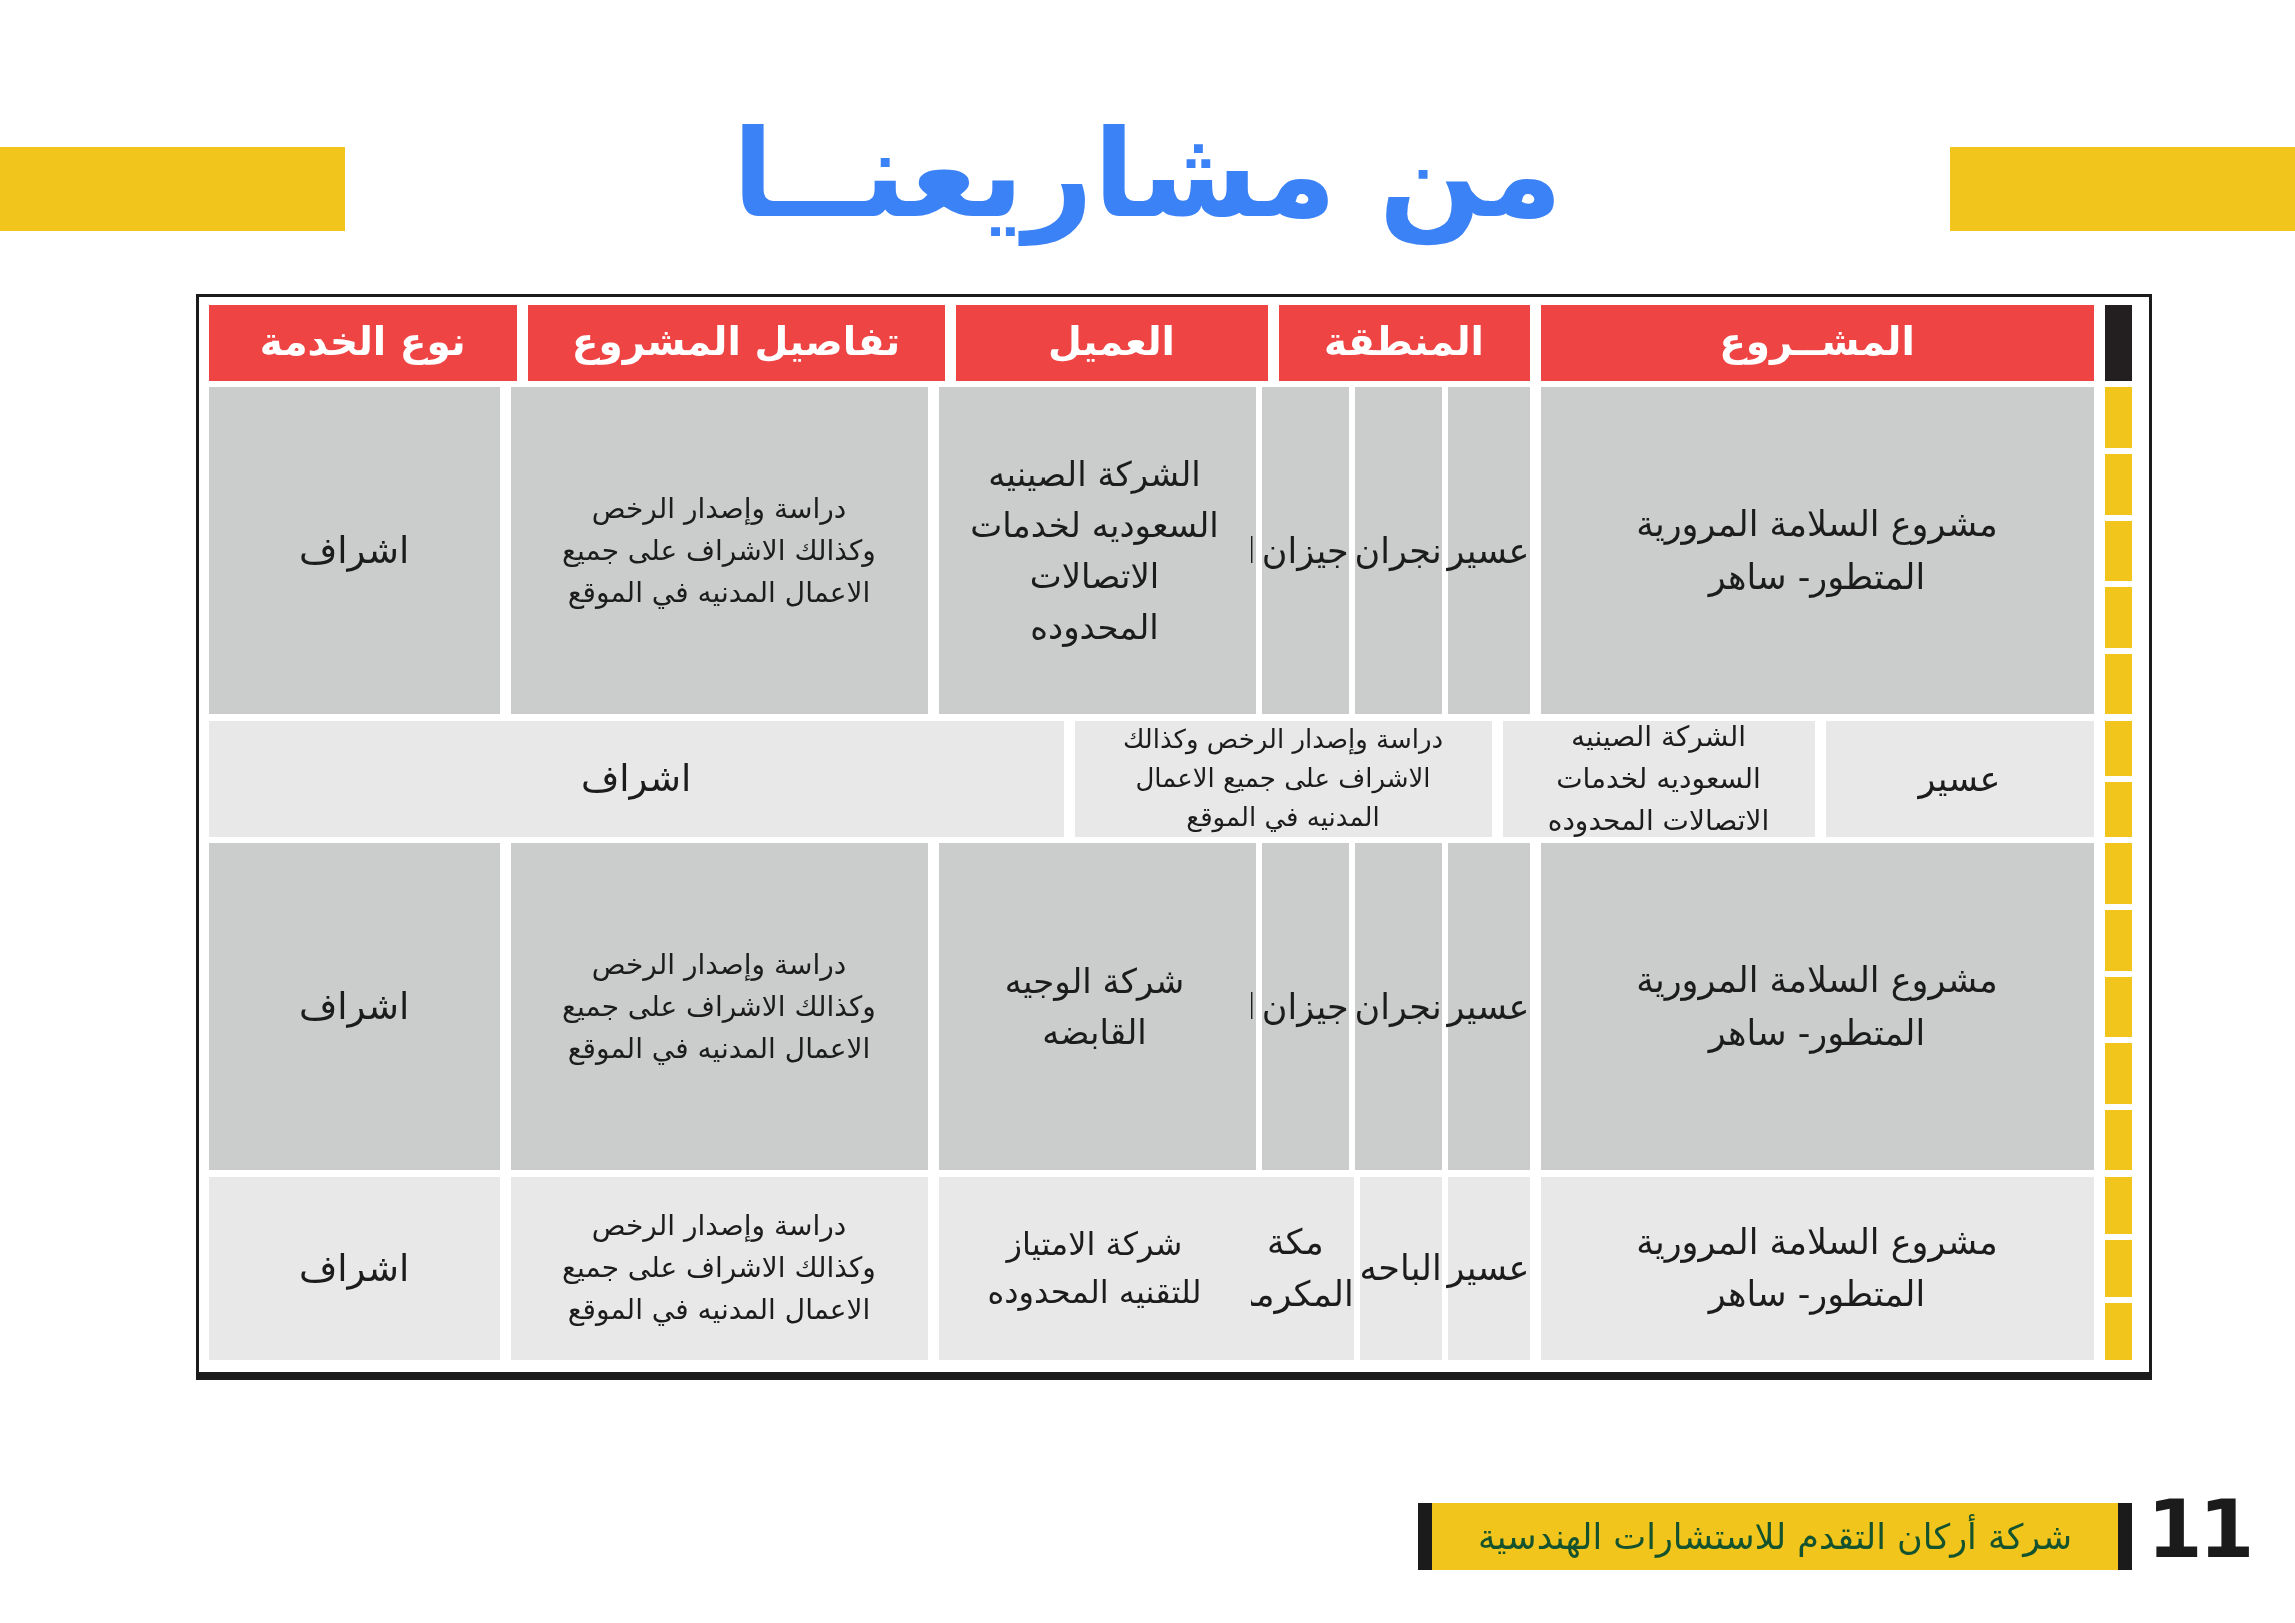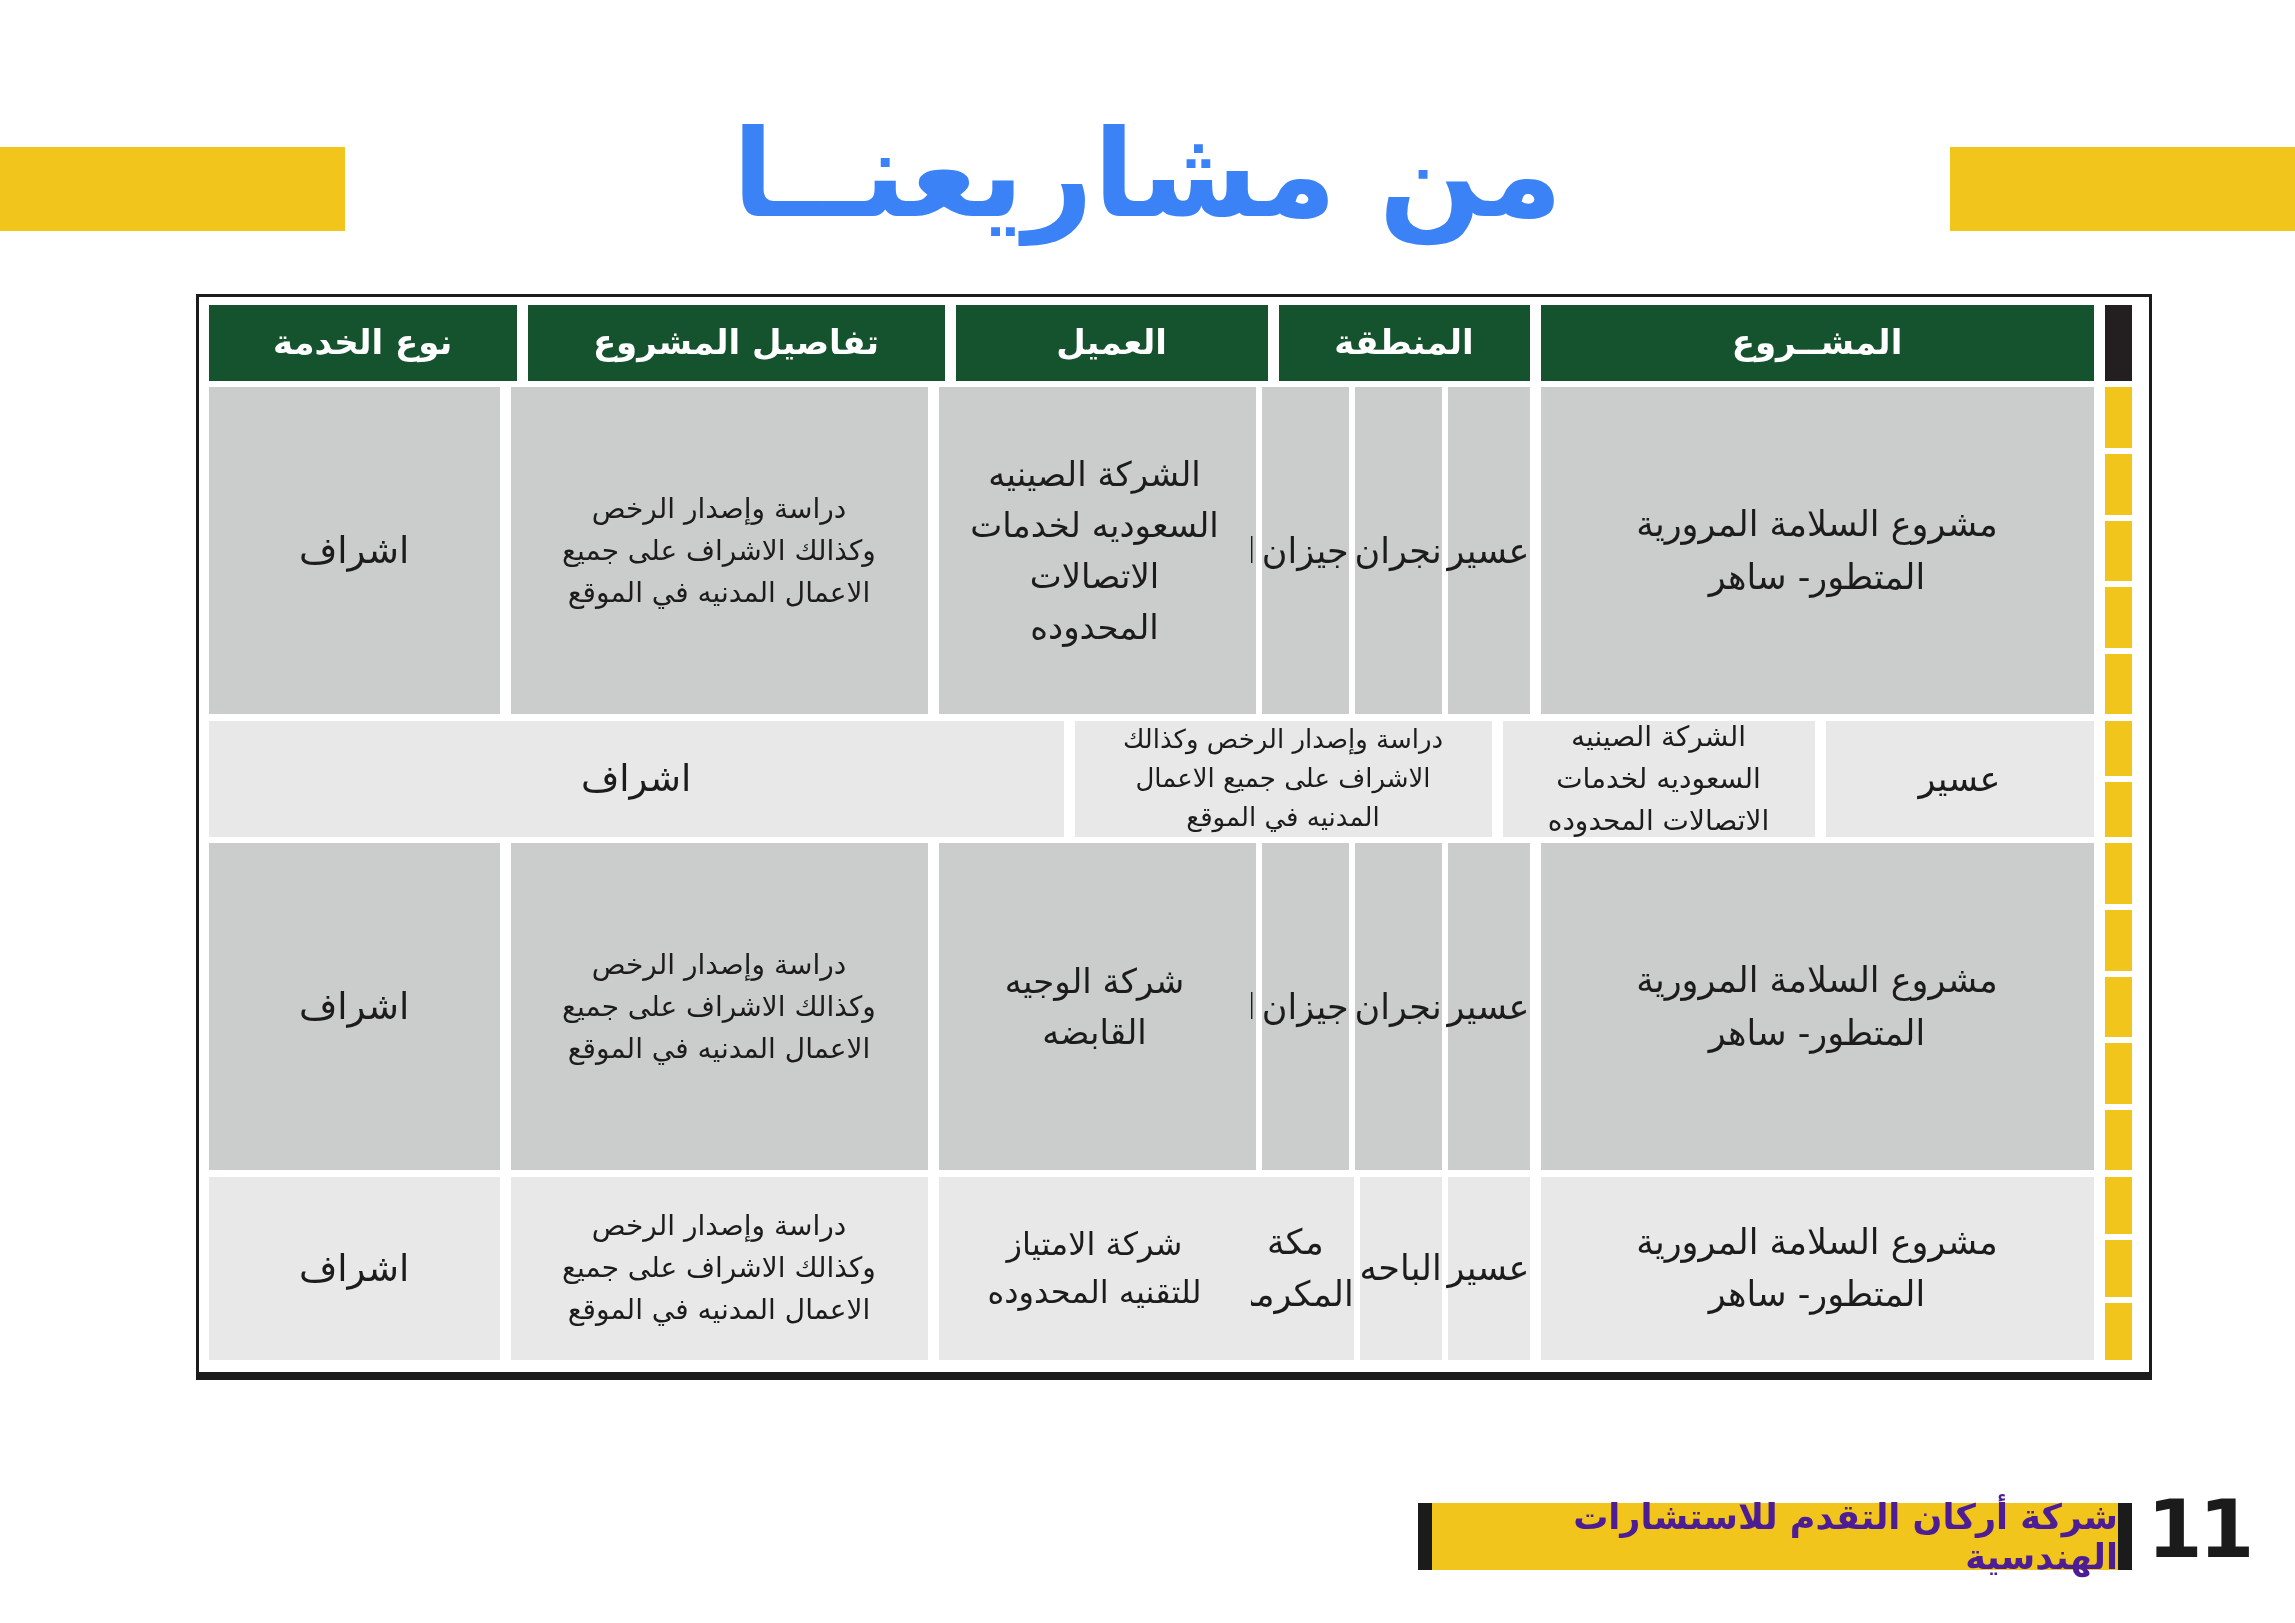--- a/index.html
+++ b/index.html
@@ -33,40 +33,40 @@
   .col-strip   { width:27.5px; display:flex; flex-direction:column; gap:5.9px; flex:0 0 auto; }
   .col-strip .sq { flex:1; background:#F2C51D; }
   .c-project   { width:553px; flex:0 0 auto; font-size:35px; padding:0 62px; }
   .c-region    { width:268px; flex:0 0 auto; display:flex; flex-direction:row; gap:5.9px; }
   .c-region .cell { flex:1; font-size:35px; }
   .c-client    { width:312px; flex:0 0 auto; font-size:34px; padding:0 31px; }
   .c-details   { width:417px; flex:0 0 auto; font-size:28px; padding:0 43px; }
   .c-service   { flex:1 1 auto; font-size:37px; }
 
   
-  .row-hdr .cell { background:#14532d; color:#ffffff; font-weight:bold; font-size:34px;
+  .row-hdr .cell { background:#ef4444; color:#ffffff; font-weight:bold; font-size:39px;
                    line-height:1.2; padding:3px; }
   .row-hdr .hdr-strip { width:27.5px; background:#231F20; flex:0 0 auto; }
 
   
   .g-dark  .bg { background:#CBCCCC; }
   .g-light .bg { background:#E8E8E9; }
 
   
   .row-g2 .c-project { font-size:33px; padding:0 39px; }
   .row-g2 .c-client  { font-size:28px; padding:0 19.6px; }
   .row-g2 .c-details { font-size:26px; }
   .row-g4 .c-client  { font-size:32px; padding:0 26px; }
 
   
   .footer-bar { position:absolute; left:1418px; top:1503px; width:714px; height:67px;
                 box-sizing:border-box; background:#F2C51D;
                 border-left:14.4px solid #1b1b1b; border-right:14.4px solid #1b1b1b;
                 display:flex; align-items:center; justify-content:center;
-                font-size:35px; font-weight:bold; color:#4c1d95; direction:rtl; }
+                font-size:35px; font-weight:normal; color:#14532d; direction:rtl; }
   .page-number { position:absolute; left:2147px; top:1490px; font-size:80px; font-weight:bold;
                  color:#1b1b1b; letter-spacing:-3.9px; line-height:1;text-align:right; }
 </style>
 </head>
 <body>
 
 <div id="canvas">
 
   <div class="page-title" dir="rtl">من مشاريعنــا</div>
   <div class="accent-rect accent-left"></div>

